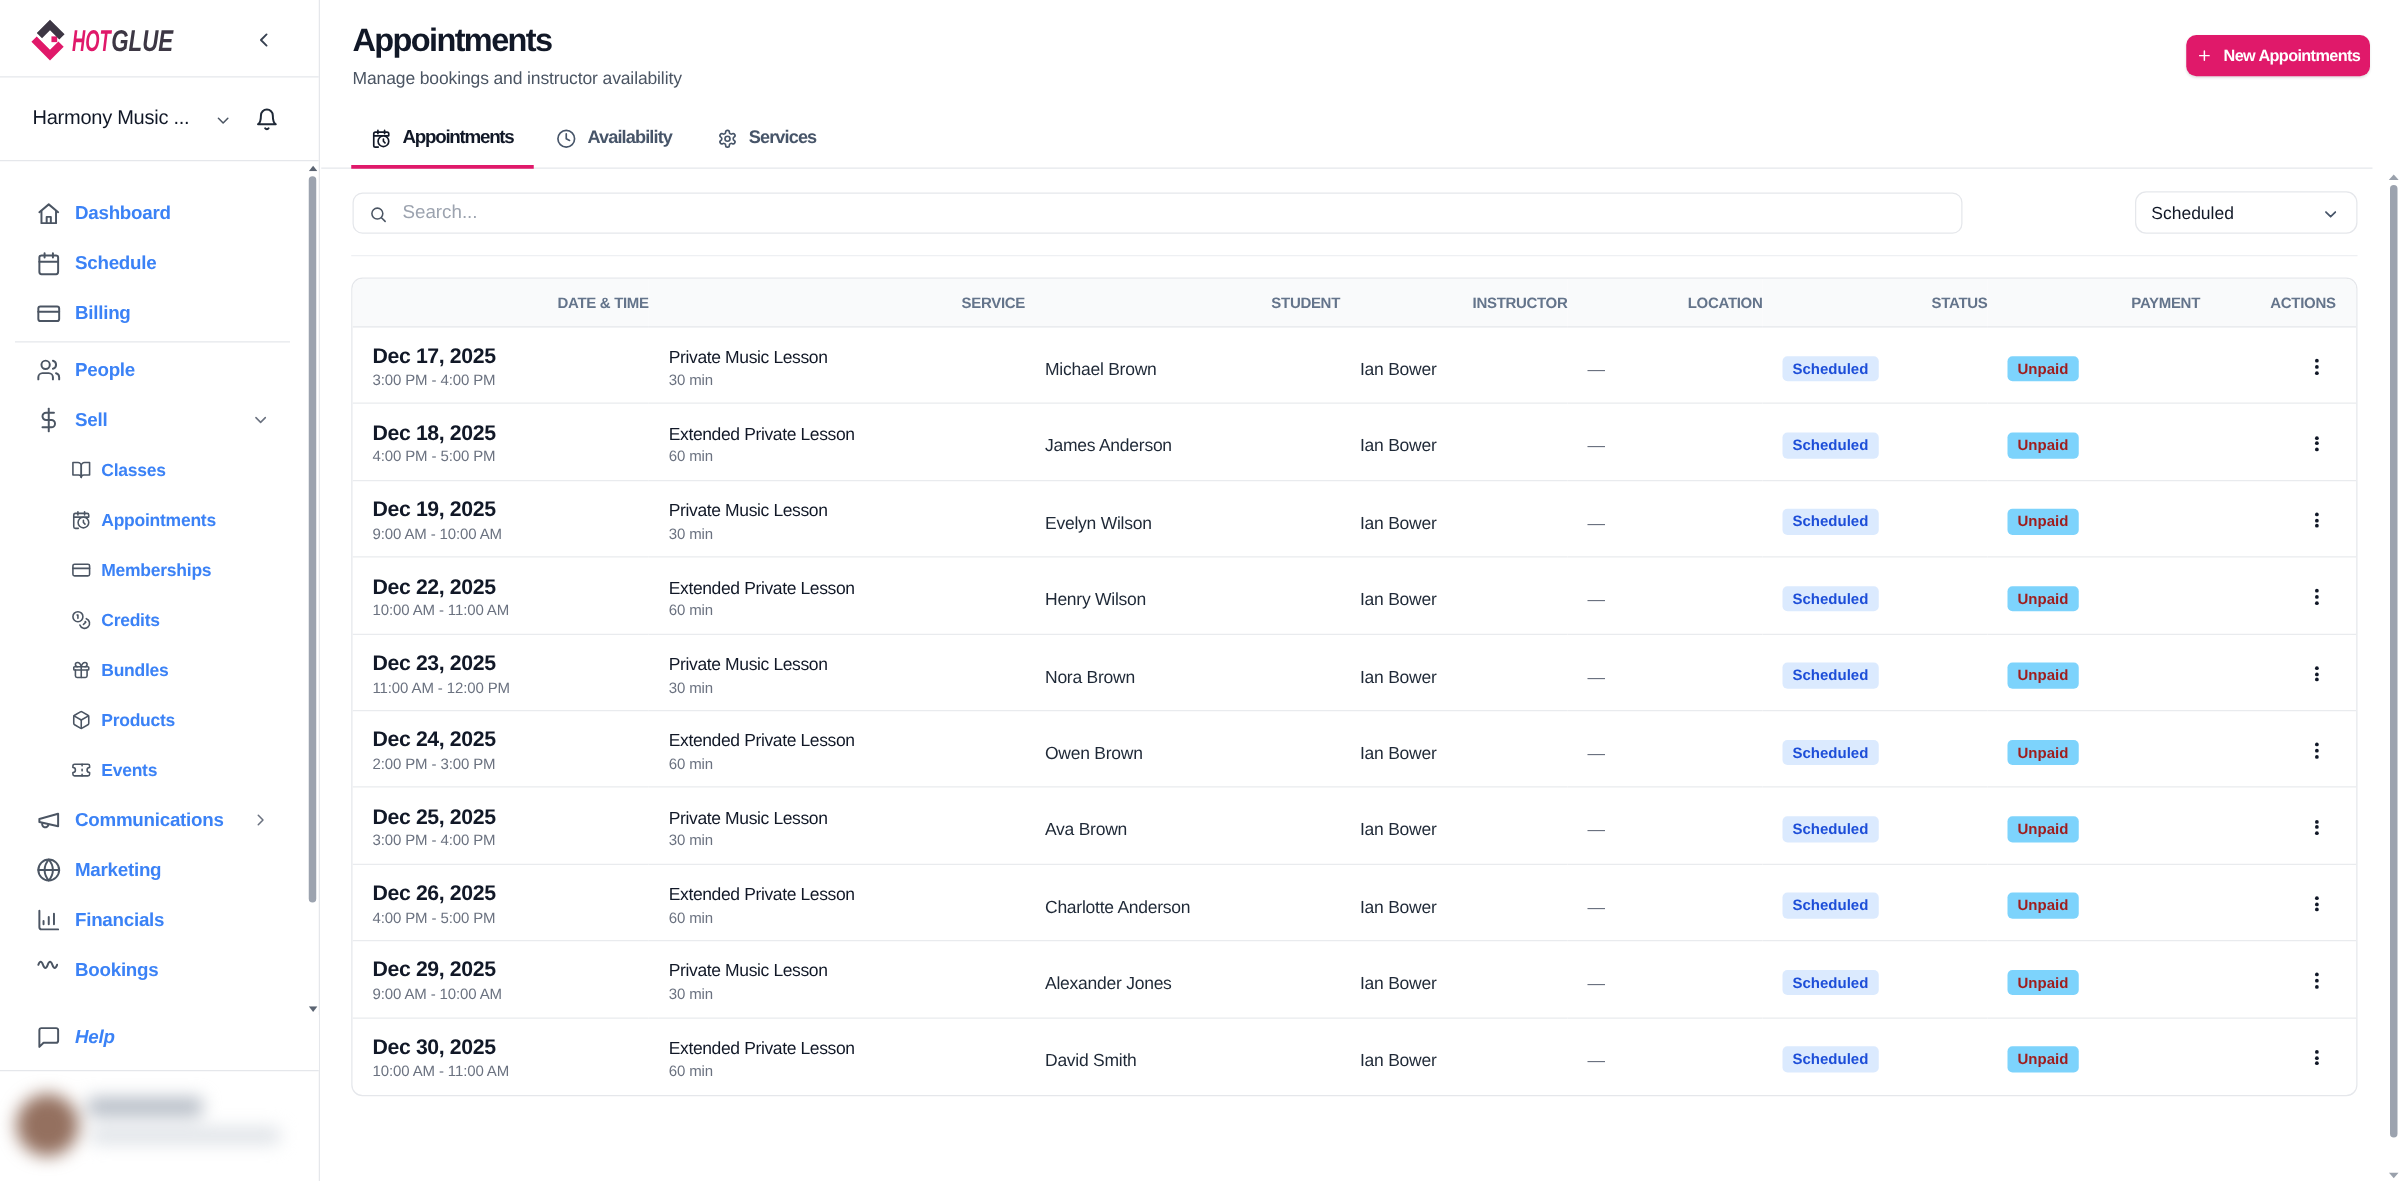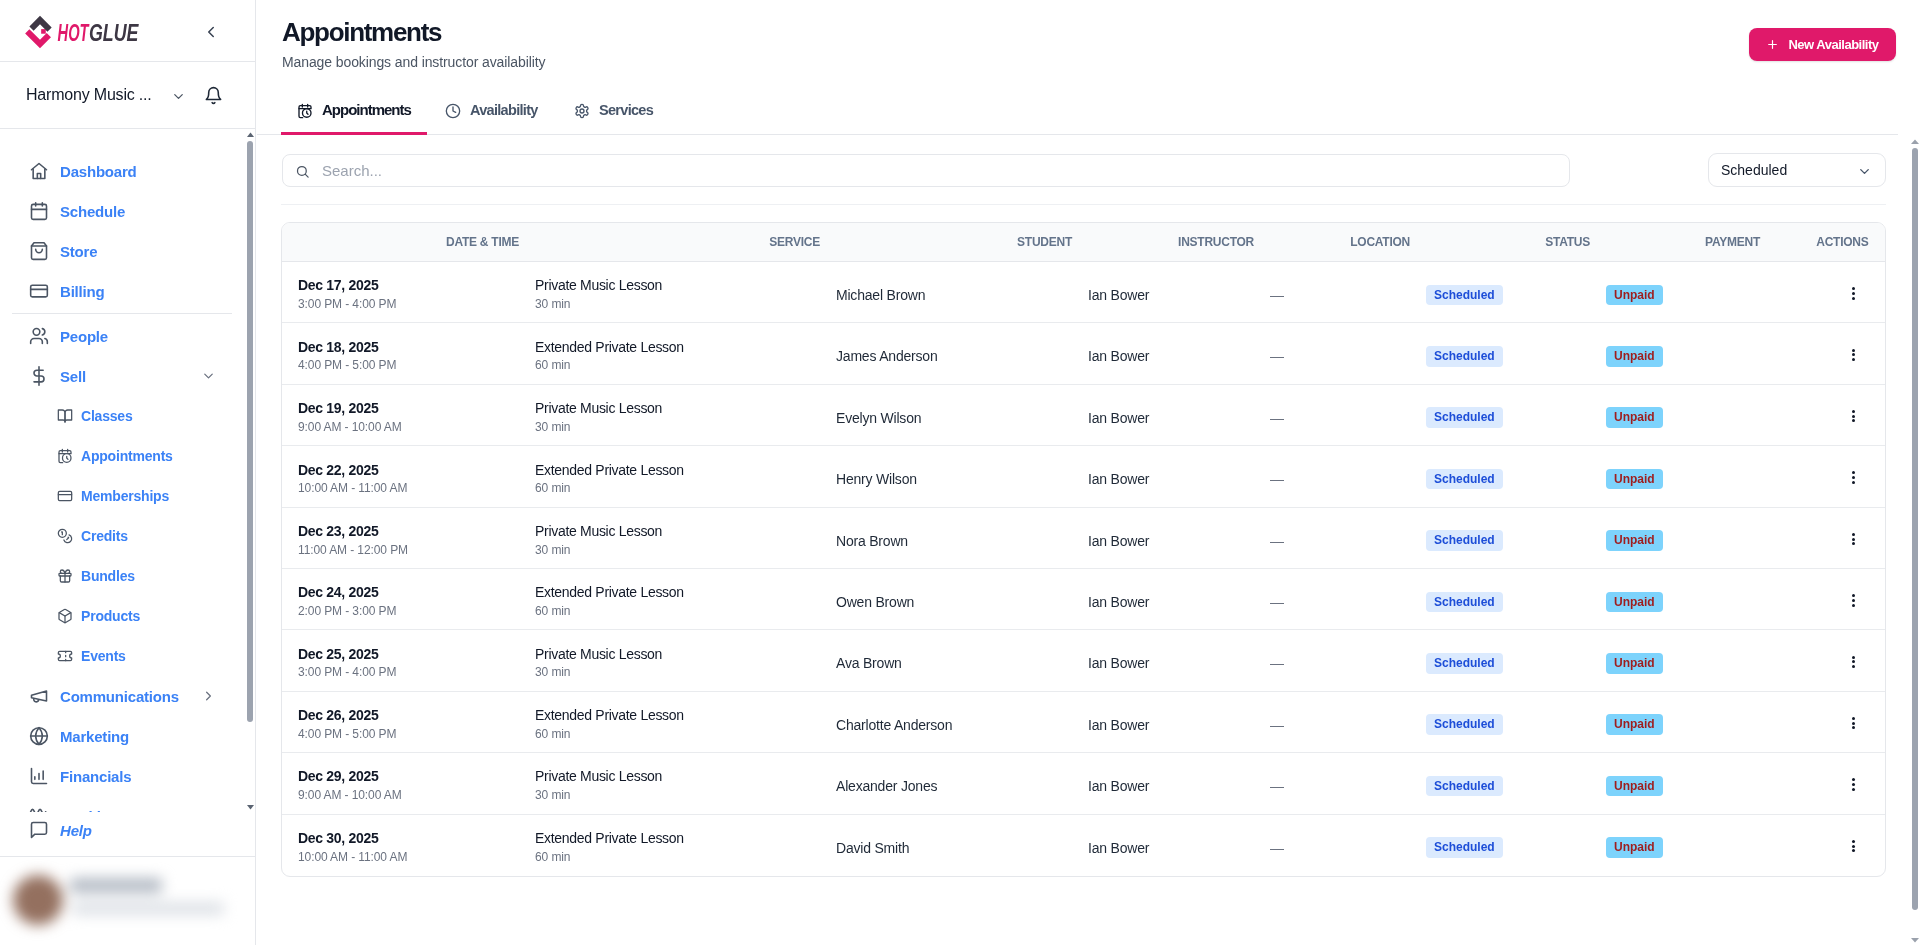--- a/index.html
+++ b/index.html
@@ -70,21 +70,21 @@
 #card { position:absolute; left:24px; top:221.5px; width:1604.5px; height:655px;
   border:1px solid #e5e7eb; border-radius:9px; background:#fff; overflow:hidden; }
 table { border-collapse:collapse; width:1602.5px; table-layout:fixed; }
 thead th { background:#f9fafb; height:39px; border-bottom:1px solid #e5e7eb;
   font-size:12px; font-weight:700; color:#64748b; letter-spacing:-0.25px;
   text-align:right; padding:0 0 0 16px; vertical-align:middle; }
 th.ra, td.ra { text-align:right; padding-right:16px; }
 tbody td { height:61.4px; border-bottom:1px solid #e9ebee; padding:5.5px 0 0 16px;
   vertical-align:middle; font-size:14px; color:#111827; }
 tbody tr:last-child td { border-bottom:none; }
-.dt1 { font-size:14px; font-weight:700; color:#111827; line-height:18.6px; letter-spacing:-0.3px;}
+.dt1 { font-size:17px; font-weight:700; color:#111827; line-height:18.6px; letter-spacing:-0.3px;}
 .dt2 { font-size:12px; color:#6b7280; line-height:18.6px; letter-spacing:-0.1px; }
 .svc1 { font-size:14px; color:#111827; line-height:18.6px; letter-spacing:-0.3px; }
 .stu { font-size:14px; color:#1f2937; letter-spacing:-0.2px; }
 .dash { color:#6b7280; }
 .badge { display:inline-block; height:20.5px; line-height:20.5px; padding:0 8px;
   border-radius:4px; font-size:12px; font-weight:700; }
 .b-sch { background:#dbeafe; color:#1d4ed8; }
 .b-unp { background:#7dd3fc; color:#9f1d1d; }
 .kebab { display:inline-block; width:4px; text-align:center; margin-right:13px; }
 .kebab i { display:block; width:3px; height:3px; border-radius:50%; background:#111827; margin:1.7px auto; }
@@ -96,21 +96,21 @@
 </head>
 <body>
 
 <div id="main">
   <div id="h1">Appointments</div>
   <div id="sub">Manage bookings and instructor availability</div>
   <div id="newBtn">
       <svg width="13" height="13" viewBox="0 0 24 24" fill="none" stroke="#fff" stroke-width="2.2" stroke-linecap="round">
         <path d="M12 5v14M5 12h14"></path>
       </svg>
-      <span>New Availability</span>
+      <span>New Appointments</span>
     </div>
 
   <div id="tabsBorder"></div>
   <div id="filterDivider"></div>
   <div class="tab" id="tab1">
     <svg width="16" height="16" viewBox="0 0 24 24" fill="none" stroke="currentColor" stroke-width="2" stroke-linecap="round" stroke-linejoin="round">
         <path d="M21 7.5V6a2 2 0 0 0-2-2H5a2 2 0 0 0-2 2v14a2 2 0 0 0 2 2h3.5"></path>
         <path d="M16 2v4M8 2v4M3 8.5h18"></path>
         <circle cx="14.6" cy="15" r="6.4" fill="#fff"></circle>
         <path d="M14.6 12.4v2.6l1.9 2"></path>
@@ -384,29 +384,20 @@
       <div class="nitem ">
     <svg class="ic" viewBox="0 0 24 24" fill="none" stroke="currentColor" stroke-width="1.9" stroke-linecap="round" stroke-linejoin="round">
           <rect x="3" y="4" width="18" height="18" rx="2"></rect>
           <path d="M16 2v4M8 2v4M3 10h18"></path>
         </svg>
     <span class="lb">Schedule</span>
 
   </div>
       <div class="nitem ">
     <svg class="ic" viewBox="0 0 24 24" fill="none" stroke="currentColor" stroke-width="1.9" stroke-linecap="round" stroke-linejoin="round">
-          <path d="M6 2L3 6v14a2 2 0 0 0 2 2h14a2 2 0 0 0 2-2V6l-3-4z"></path>
-          <path d="M3 6h18"></path>
-          <path d="M16 10a4 4 0 0 1-8 0"></path>
-        </svg>
-    <span class="lb">Store</span>
-
-  </div>
-      <div class="nitem ">
-    <svg class="ic" viewBox="0 0 24 24" fill="none" stroke="currentColor" stroke-width="1.9" stroke-linecap="round" stroke-linejoin="round">
           <rect x="2" y="5" width="20" height="14" rx="2"></rect>
           <path d="M2 10h20"></path>
         </svg>
     <span class="lb">Billing</span>
 
   </div>
       <div class="nsep"></div>
       <div class="nitem ">
     <svg class="ic" viewBox="0 0 24 24" fill="none" stroke="currentColor" stroke-width="1.9" stroke-linecap="round" stroke-linejoin="round">
           <path d="M16 21v-2a4 4 0 0 0-4-4H6a4 4 0 0 0-4 4v2"></path>

